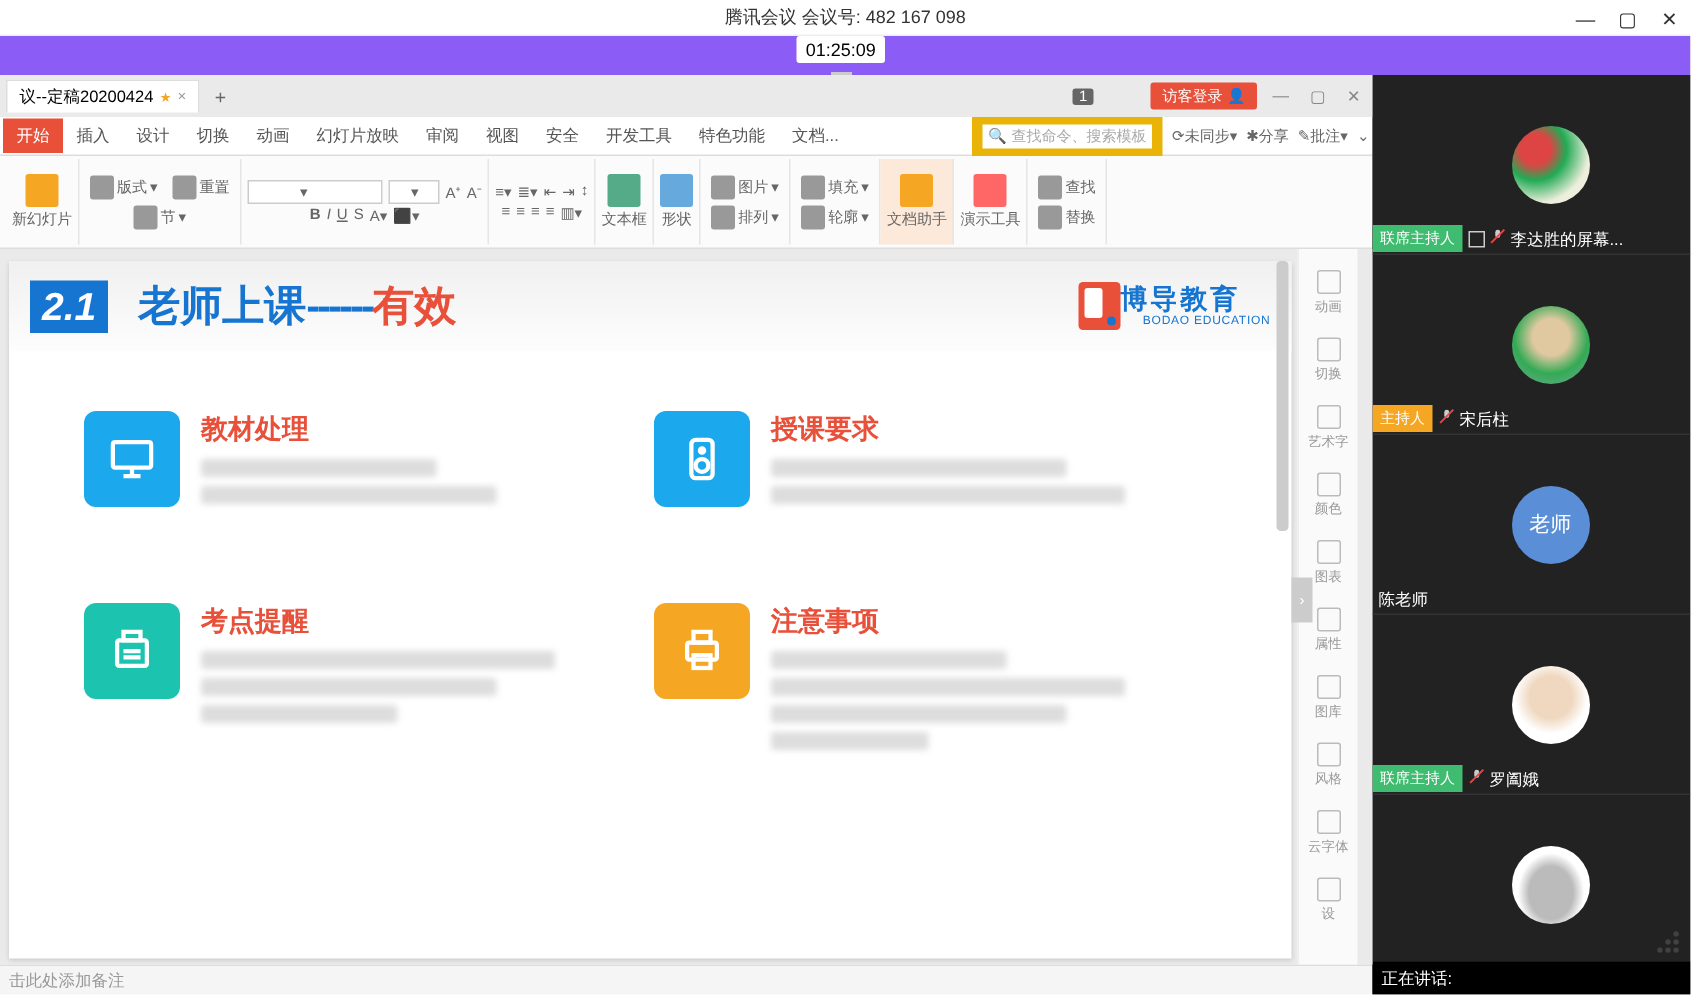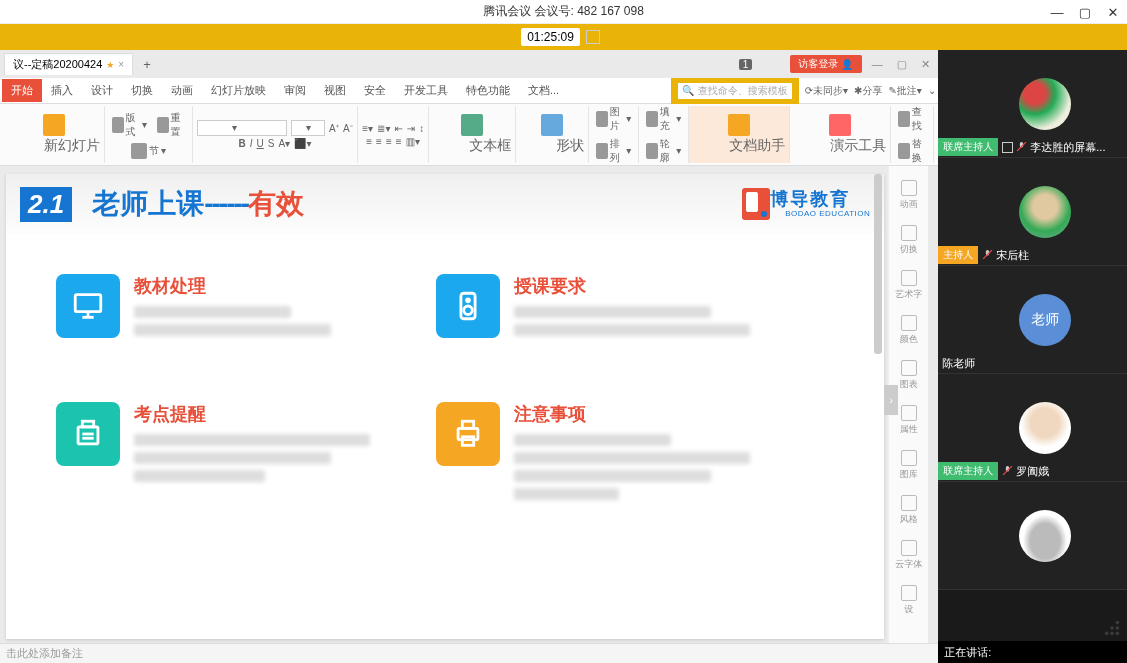--- a/index.html
+++ b/index.html
@@ -5,21 +5,21 @@
 * { margin:0; padding:0; box-sizing:border-box; font-family:"Microsoft YaHei",Arial,sans-serif; }
 body { width:1127px; height:663px; background:#fff; overflow:hidden; position:relative; }
 
 
 .titlebar { height:24px; display:flex; align-items:center; justify-content:center; position:relative; background:#fff; border-bottom:1px solid #eee; }
 .titlebar-text { font-size:12px; color:#333; }
 .titlebar-controls { position:absolute; right:0; top:0; display:flex; height:24px; }
 .titlebar-btn { width:28px; display:flex; align-items:center; justify-content:center; font-size:13px; color:#333; }
 
 
-.timerbar { height:26px; background:#eab308; display:flex; align-items:center; justify-content:center; padding-right:6px; gap:6px; }
+.timerbar { height:26px; background:#8b5cf6; display:flex; align-items:center; justify-content:center; padding-right:6px; gap:6px;flex-direction:column; }
 .timer-box { background:#fff; color:#000; font-size:12px; padding:2px 6px; border-radius:2px; }
 .fullscreen-icon { width:14px; height:14px; border:1.5px solid #ccc; }
 
 
 .main { display:flex; height:calc(663px - 24px - 26px); }
 .left-panel { flex:1; display:flex; flex-direction:column; background:#f5f5f5; }
 .right-panel { width:212px; background:#1a1a1a; display:flex; flex-direction:column; }
 
 
 .office-tabbar { height:28px; background:#eaeaea; display:flex; align-items:center; padding:0 4px; position:relative; }
@@ -39,21 +39,21 @@
 .search-box { border:7px solid #eab308; padding:1px 4px; border-radius:2px; color:#aaa; }
 
 
 .ribbon-toolbar { height:62px; background:#fbfbfb; border-bottom:1px solid #ddd; display:flex; align-items:center; padding:2px 4px; font-size:10px; color:#666; overflow:hidden; }
 .rt-group { display:flex; flex-direction:column; align-items:center; gap:2px; padding:0 4px; border-right:1px solid #e5e5e5; height:100%; justify-content:center; }
 .rt-row { display:flex; gap:4px; align-items:center; }
 .rt-btn { display:flex; align-items:center; gap:2px; padding:1px 3px; }
 .rt-btn-v { display:flex; flex-direction:column; align-items:center; gap:1px; }
 .rt-ico { width:16px; height:16px; background:#999; border-radius:2px; display:inline-block; }
 .rt-ico.big { width:22px; height:22px; }
-.rt-lbl { font-size:14px; white-space:nowrap;margin-left:36px; }
+.rt-lbl { font-size:10px; white-space:nowrap; }
 .sel { border:1px solid #ccc; padding:0 4px; font-size:10px; background:#fff; }
 .highlight-grp { background:#fde9d9; }
 
 
 .slide-area { flex:1; display:flex; background:#eaeaea; position:relative; }
 .slide-canvas { flex:1; background:#fff; margin:8px 4px 4px 6px; position:relative; box-shadow:0 1px 3px rgba(0,0,0,0.15); }
 .right-sidepane { width:40px; background:#fafafa; border-left:1px solid #eee; display:flex; flex-direction:column; align-items:center; padding-top:14px; gap:14px; font-size:9px; color:#999; }
 .side-item { display:flex; flex-direction:column; align-items:center; gap:2px; }
 .side-ico { width:16px; height:16px; border:1px solid #bbb; border-radius:2px; }
 .side-chevron { position:absolute; right:40px; top:46%; width:14px; height:30px; background:#ccc; display:flex; align-items:center; justify-content:center; color:#fff; font-size:10px; }
@@ -83,21 +83,21 @@
 .card-txt { flex:1; }
 .card-title { font-size:18px; font-weight:bold; color:#e8503a; margin-bottom:8px; }
 .blur-line { height:12px; background:#ddd; border-radius:2px; margin-bottom:6px; filter:blur(2px); }
 .w60{width:60%} .w75{width:75%} .w50{width:50%} .w90{width:90%} .w40{width:40%}
 
 
 .notesbar { height:20px; background:#f5f5f5; font-size:11px; color:#999; padding:2px 6px; border-top:1px solid #ddd; }
 
 
 .participants { flex:1; overflow-y:hidden; position:relative; }
-.p-tile { height:108px; position:relative; background:#222; border-bottom:1px solid #333; display:flex; align-items:center; justify-content:center;padding-left:25px; }
+.p-tile { height:120px; position:relative; background:#222; border-bottom:1px solid #333; display:flex; align-items:center; justify-content:center;padding-left:25px; }
 .p-avatar { width:52px; height:52px; border-radius:50%; background:#888; }
 .p-avatar.flowers { background:radial-gradient(circle at 30% 30%, #d44 20%, #2a5 40%, #eed 70%); }
 .p-avatar.teacher { background:#5a8fd8; color:#fff; display:flex; align-items:center; justify-content:center; font-size:14px; }
 .p-avatar.photo1 { background:radial-gradient(circle at 50% 40%, #e0c8a0 30%, #3a5 60%, #5a7 80%); }
 .p-avatar.photo2 { background:radial-gradient(circle at 50% 40%, #f0d8c0 35%, #fff 60%); }
 .p-avatar.mouse { background:radial-gradient(ellipse at 50% 60%, #bbb 40%, #fff 60%); }
 .p-label { position:absolute; left:0; bottom:0; display:flex; align-items:center; height:20px; font-size:11px; color:#fff; width:100%; }
 .p-role { padding:2px 5px; font-size:10px; color:#fff; }
 .r-cohost { background:#3fbc6f; }
 .r-host { background:#f5a623; }

